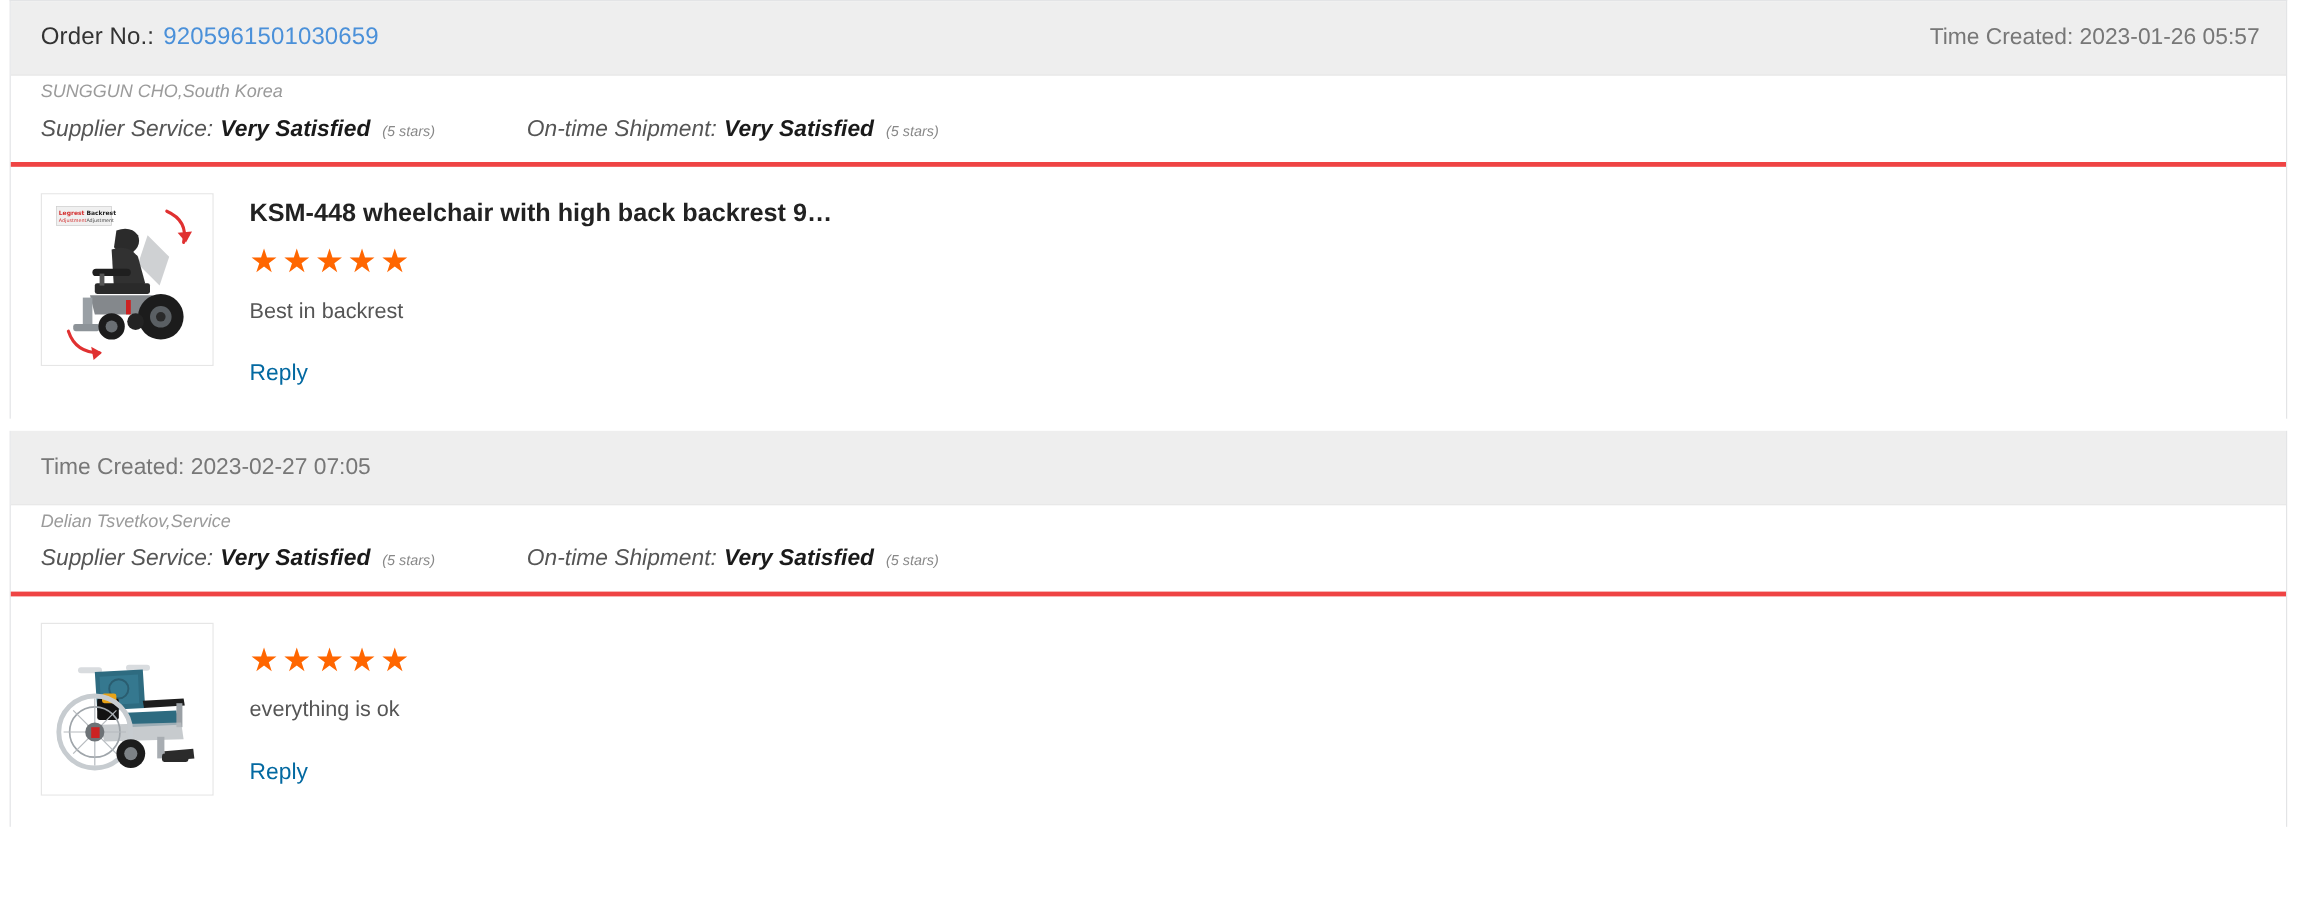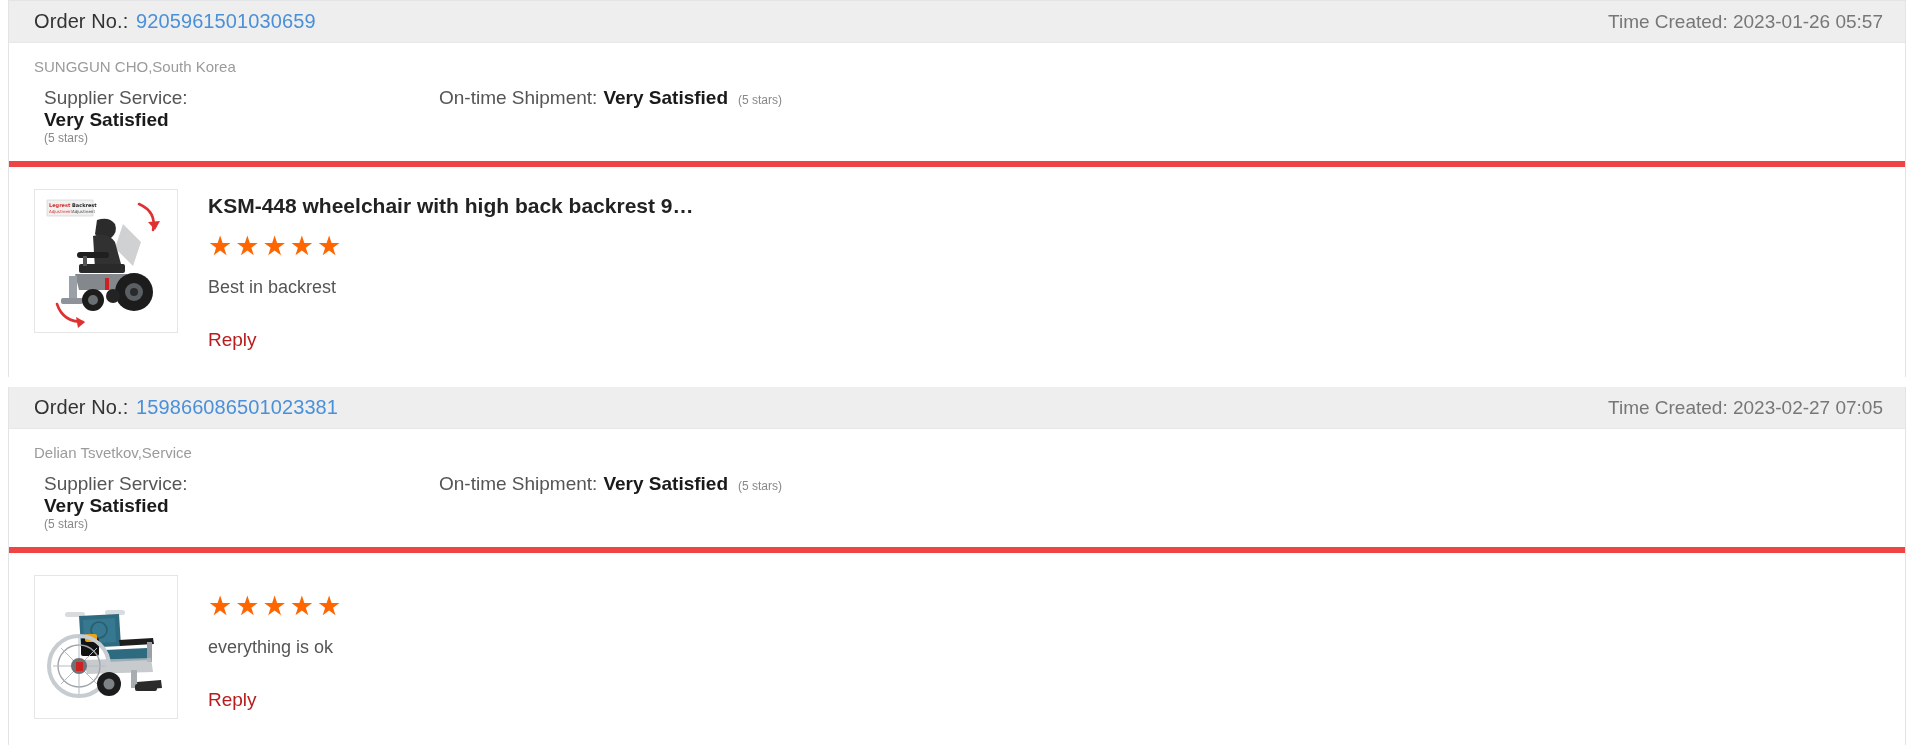--- a/index.html
+++ b/index.html
@@ -24,21 +24,21 @@
     margin: 0 14px 0 8px;
     border-left: 1px solid #e3e4e6;
     border-right: 1px solid #e3e4e6;
     background: #ffffff;
   }
   .review-card.first { border-top: 1px solid #e3e4e6; }
 
   
   .order-bar {
     background: #eeeeee;
-    height: 42px;
+    height: 62px;
     display: flex;
     align-items: center;
     justify-content: space-between;
     padding: 0 22px 0 25px;
     border-bottom: 1px solid #e8e8e8;
   }
   .order-no {
     font-size: 20px;
     color: #333333;
     letter-spacing: 0.1px;
@@ -49,40 +49,41 @@
     margin-left: 2px;
   }
   .time-created {
     font-size: 19px;
     color: #777777;
     white-space: nowrap;
   }
 
   
   .buyer-block {
-    padding: 14px 25px 16px 25px;
-    border-bottom: 6px solid #ef4444;
+    padding: 4px 25px 16px 25px;
+    border-bottom: 4px solid #ef4444;
+    font-style: italic;
   }
   .buyer-name {
     font-size: 15px;
     color: #9b9b9b;
     line-height: 20px;
     margin-bottom: 10px;
     white-space: nowrap;
   }
   .ratings-row {
     display: flex;
     align-items: baseline;
   }
   .rating-item {
     display: flex;
     align-items: baseline;
     white-space: nowrap;
   }
-  .rating-item.first { width: 405px; flex-direction: column; }
+  .rating-item.first { width: 405px; }
   .rating-label {
     font-size: 19px;
     color: #555555;
   }
   .rating-value {
     font-size: 19px;
     color: #1a1a1a;
     font-weight: bold;
     margin-left: 6px;
     text-align: right;
@@ -136,21 +137,21 @@
   .comment {
     margin-top: 15px;
     font-size: 18px;
     color: #555555;
     line-height: 24px;
   }
   .reply-link {
     display: inline-block;
     margin-top: 30px;
     font-size: 19px;
-    color: #b91c1c;
+    color: #0369a1;
     text-decoration: none;
     cursor: pointer;
   }
 
   .gap { height: 10px; background: #ffffff; }
 </style>
 </head>
 <body>
 
 <div class="page">
@@ -236,24 +237,20 @@
         <a class="reply-link">Reply</a>
       </div>
     </div>
   </div>
 
   <div class="gap"></div>
 
   <div class="review-card">
 
     <div class="order-bar">
-      <div class="order-no">
-        <span>Order No.:</span>
-        <span class="order-no-value">159866086501023381</span>
-      </div>
       <div class="time-created">
         <span>Time Created:</span>
         <span>2023-02-27 07:05</span>
       </div>
     </div>
 
     <div class="buyer-block">
       <div class="buyer-name">Delian Tsvetkov,Service</div>
       <div class="ratings-row">
         <div class="rating-item first">

